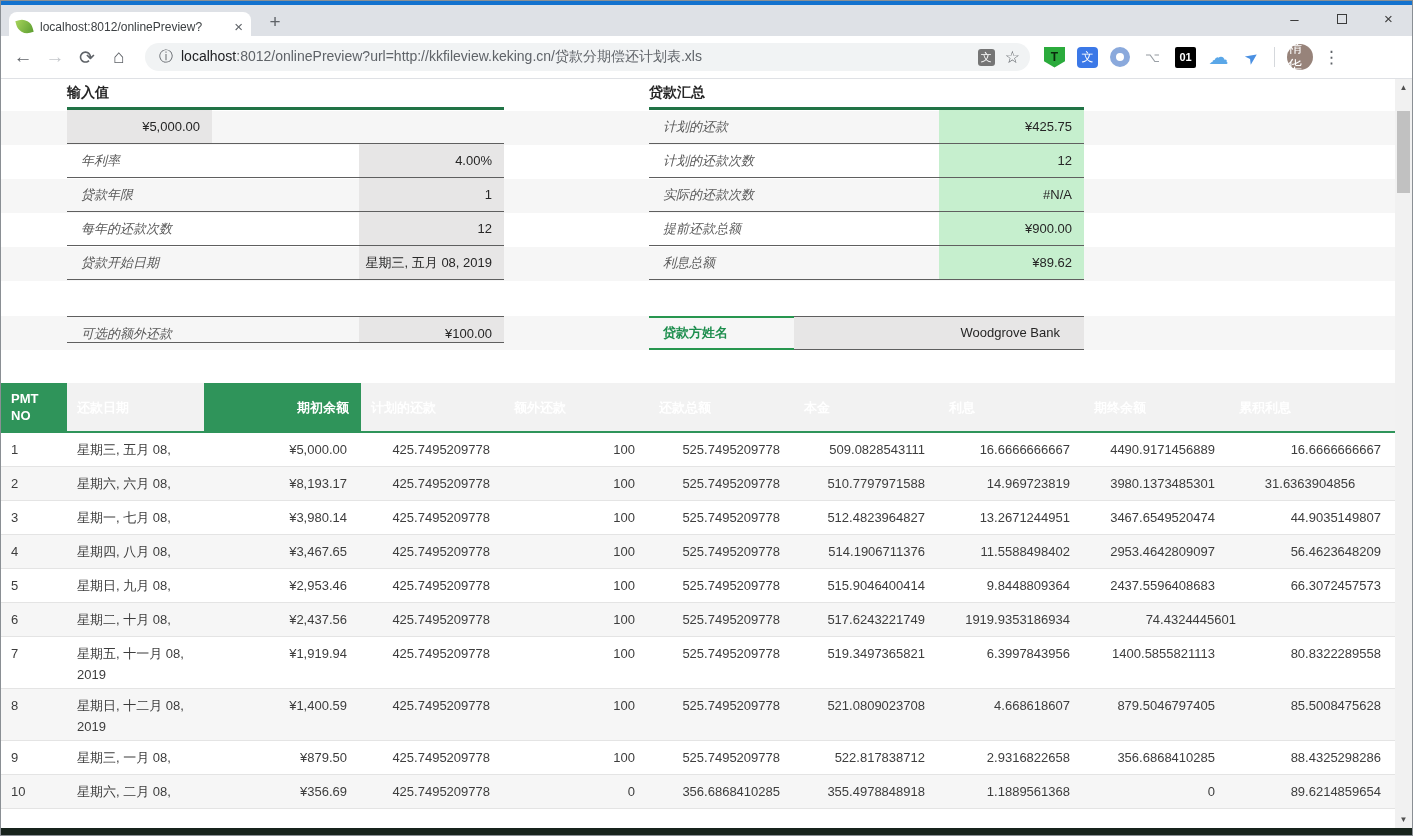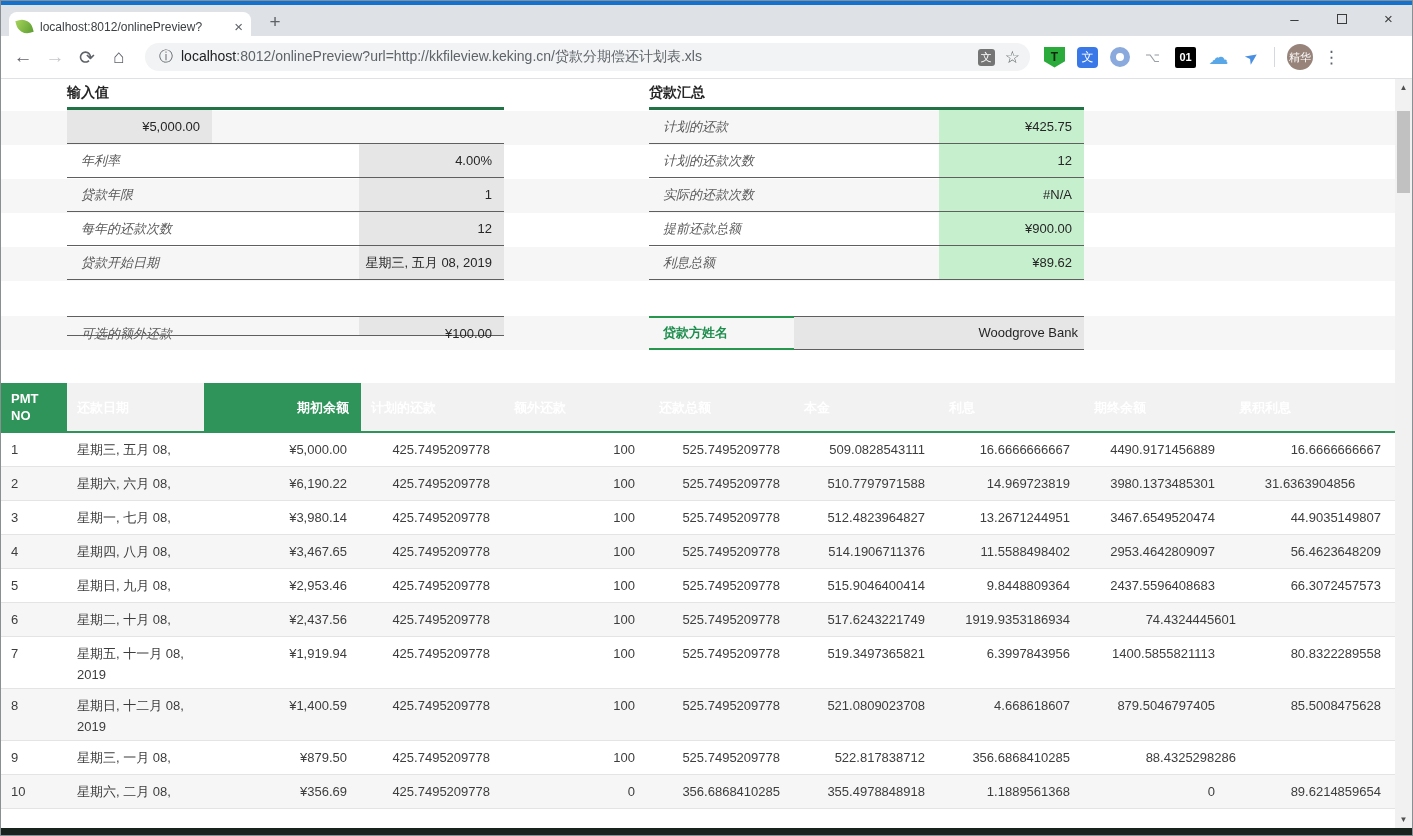--- a/index.html
+++ b/index.html
@@ -40,45 +40,45 @@
   .ext-bar { display:flex; align-items:center; margin-left:14px; gap:12px; flex:none; }
   .ext { width:21px; height:21px; display:flex; align-items:center; justify-content:center; flex:none; }
   .tm { background:#2bab3c; clip-path:polygon(0 0,100% 0,100% 70%,50% 100%,0 70%); color:#0b2a0d;
     font-weight:bold; font-size:12px; }
   .tr-blue { background:#3b78e7; border-radius:4px; color:#fff; font-size:12px; }
   .swirl { border:6px solid #8aa9dc; border-radius:50%; width:20px; height:20px; }
   .badge01 { background:#000; color:#fff; font-weight:bold; font-size:11px; border-radius:2px; }
   .cloud { color:#5aa7e8; font-size:20px; }
   .sep { width:1px; height:20px; background:#d5d8dc; }
   .avatar { width:26px; height:26px; border-radius:50%; background:#97837a; color:#fff;
-    font-size:11px; display:flex; align-items:center; justify-content:center; }
+    font-size:15px; display:flex; align-items:center; justify-content:center; }
   .menu-dots { color:#5f6368; font-size:17px; margin:0 14px 0 10px; }
 
   
   .content { position:absolute; top:78px; left:0; right:0; bottom:0; background:#fff; overflow:hidden; }
   .stripe { position:absolute; left:0; width:1394px; height:34px; background:#f6f6f6; }
 
   .sec-title { position:absolute; top:5px; font-size:14px; font-weight:bold; color:#262626; }
   .underline { position:absolute; top:28px; height:3px; background:#217346; }
 
   .kv-table { position:absolute; top:31px; }
   .kv-row { display:flex; height:34px; border-bottom:1px solid #5f5f5f; }
   .kv-label { flex:1; font-style:italic; color:#595959; font-size:13px; line-height:33px; padding-left:14px; }
   .kv-value { width:145px; font-size:13px; color:#262626; line-height:33px; text-align:right; padding-right:12px; }
   .kv-value.gray { background:#e7e6e6; }
   .kv-value.green { background:#c6efce; }
 
-  .extra-left { position:absolute; left:66px; top:237px; width:437px; height:20px; display:flex;
+  .extra-left { position:absolute; left:66px; top:237px; width:437px; height:27px; display:flex;
     border-top:1px solid #5f5f5f; border-bottom:1px solid #5f5f5f; }
   .extra-right { position:absolute; left:648px; top:237px; width:435px; height:34px; display:flex; }
   .lender-label { width:145px; height:34px; border-top:2px solid #27964f; border-bottom:2px solid #27964f;
     color:#1e8e4e; font-weight:bold; font-size:13px; line-height:30px; padding-left:14px; }
   .lender-value { width:290px; height:34px; background:#e7e6e6; border-top:1px solid #5f5f5f;
     border-bottom:1px solid #5f5f5f; font-size:13px; color:#262626; text-align:right;
-    line-height:32px; padding-right:6px; }
+    line-height:32px; padding-right:24px; }
 
   .sched-head { position:absolute; left:0; top:304px; width:1394px; height:50px; display:flex;
     border-bottom:2px solid #2f945a; }
   .hcell { background:#f2f2f2; color:#fff; font-weight:bold; font-size:13px; height:48px;
     display:flex; align-items:center; padding:0 12px 0 10px; line-height:17px; }
   .hcell.green { background:#2f945a; }
   .hcell.r { justify-content:flex-end; }
 
   .sched-body { position:absolute; left:0; top:354px; width:1394px; }
   .srow { display:flex; height:34px; border-bottom:1px solid #e4e4e4; background:#fff; }
@@ -230,21 +230,21 @@
           <div class="scell" style="width: 145px; text-align: right;">100</div>
           <div class="scell" style="width: 145px; text-align: right;">525.7495209778</div>
           <div class="scell" style="width: 145px; text-align: right;">509.0828543111</div>
           <div class="scell" style="width: 145px; text-align: right;">16.6666666667</div>
           <div class="scell" style="width: 145px; text-align: right;">4490.9171456889</div>
           <div class="scell" style="width: 166px; text-align: right;">16.6666666667</div>
         </div>
         <div class="srow stripe2">
           <div class="scell" style="width: 66px; text-align: left;">2</div>
           <div class="scell datec" style="width: 137px; text-align: left;">星期六, 六月 08, 2019</div>
-          <div class="scell" style="width: 157px; text-align: right;">¥6,190.22</div>
+          <div class="scell" style="width: 157px; text-align: right;">¥8,193.17</div>
           <div class="scell" style="width: 143px; text-align: right;">425.7495209778</div>
           <div class="scell" style="width: 145px; text-align: right;">100</div>
           <div class="scell" style="width: 145px; text-align: right;">525.7495209778</div>
           <div class="scell" style="width: 145px; text-align: right;">510.7797971588</div>
           <div class="scell" style="width: 145px; text-align: right;">14.969723819</div>
           <div class="scell" style="width: 145px; text-align: right;">3980.1373485301</div>
           <div class="scell" style="width: 166px; text-align: center;">31.6363904856</div>
         </div>
         <div class="srow">
           <div class="scell" style="width: 66px; text-align: left;">3</div>
@@ -318,20 +318,21 @@
           <div class="scell" style="width: 166px; text-align: right;">85.5008475628</div>
         </div>
         <div class="srow">
           <div class="scell" style="width: 66px; text-align: left;">9</div>
           <div class="scell datec" style="width: 137px; text-align: left;">星期三, 一月 08, 2020</div>
           <div class="scell" style="width: 157px; text-align: right;">¥879.50</div>
           <div class="scell" style="width: 143px; text-align: right;">425.7495209778</div>
           <div class="scell" style="width: 145px; text-align: right;">100</div>
           <div class="scell" style="width: 145px; text-align: right;">525.7495209778</div>
           <div class="scell" style="width: 145px; text-align: right;">522.817838712</div>
+          <div class="scell" style="width: 145px; text-align: right;">2.9316822658</div>
           <div class="scell" style="width: 145px; text-align: right;">356.6868410285</div>
           <div class="scell" style="width: 166px; text-align: right;">88.4325298286</div>
         </div>
         <div class="srow stripe2">
           <div class="scell" style="width: 66px; text-align: left;">10</div>
           <div class="scell datec" style="width: 137px; text-align: left;">星期六, 二月 08, 2020</div>
           <div class="scell" style="width: 157px; text-align: right;">¥356.69</div>
           <div class="scell" style="width: 143px; text-align: right;">425.7495209778</div>
           <div class="scell" style="width: 145px; text-align: right;">0</div>
           <div class="scell" style="width: 145px; text-align: right;">356.6868410285</div>

